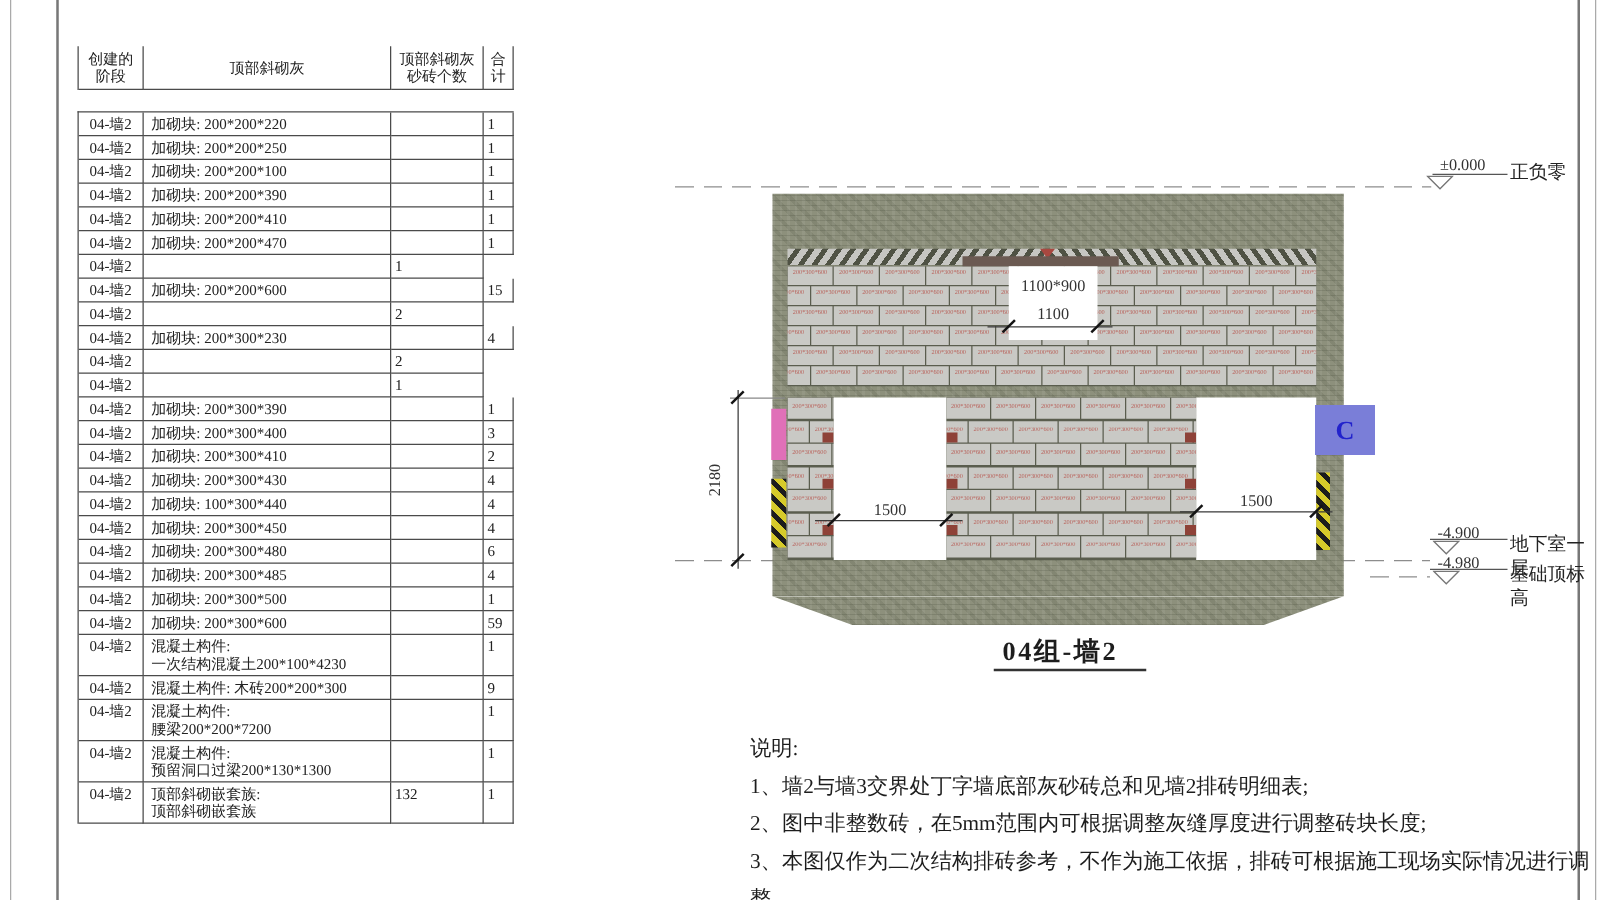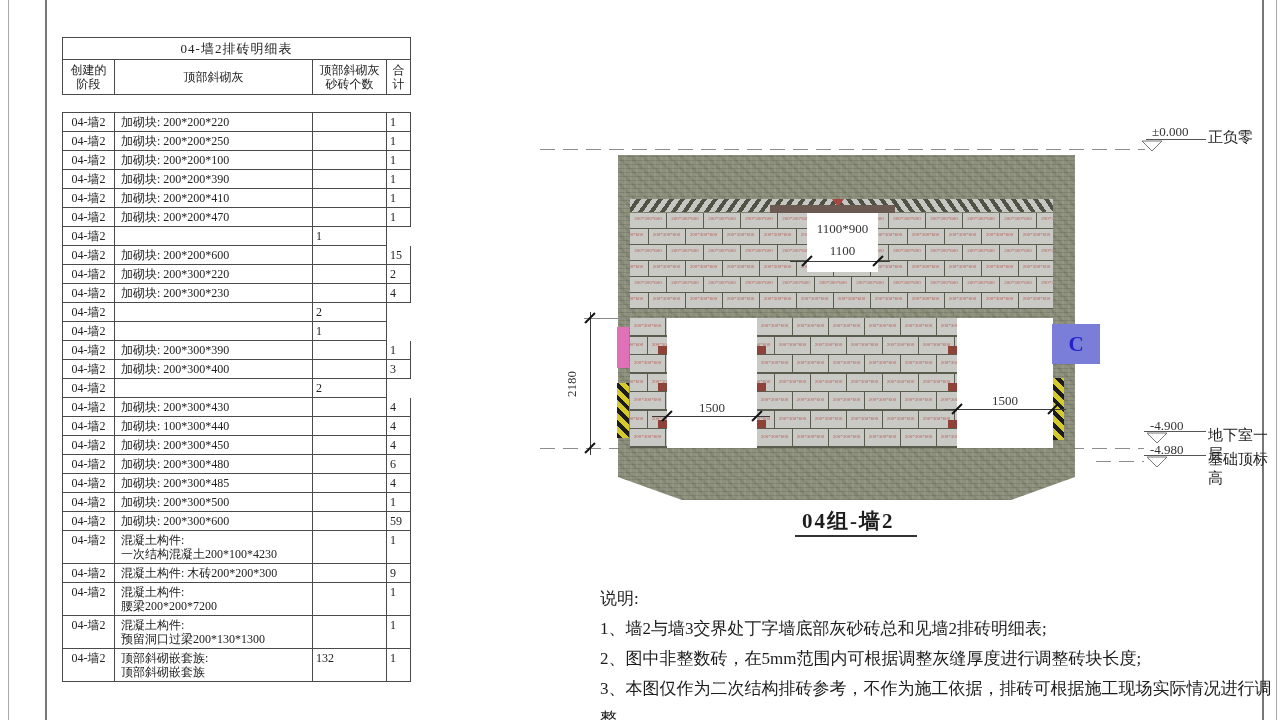--- a/index.html
+++ b/index.html
@@ -47,21 +47,20 @@
 <body>
 
 <div class="page">
 
   <div class="vline" style="left:8px;width:1px;background:#aaa;"></div>
   <div class="vline" style="left:45px;width:2px;background:#777;"></div>
   <div class="vline" style="left:1262px;width:2px;background:#777;"></div>
   <div class="vline" style="left:1276px;width:1px;background:#aaa;"></div>
 
   <div class="sch">
-    <div class="sch-title">04-墙2排砖明细表</div>
     <div class="sch-head sch-cols">
       <div class="hcell">创建的
 阶段</div>
       <div class="hcell">顶部斜砌灰</div>
       <div class="hcell">顶部斜砌灰
 砂砖个数</div>
       <div class="hcell">合
 计</div>
     </div>
     <div class="sch-body" id="sch-body">
@@ -107,21 +106,20 @@
           <div class="sch-cell c-total">1</div>
         </div>
         <div class="sch-row sch-cols">
           <div class="sch-cell c-phase">04-墙2</div>
           <div class="sch-cell c-family">加砌块: 200*200*600</div>
           <div class="sch-cell c-top"></div>
           <div class="sch-cell c-total">15</div>
         </div>
         <div class="sch-row sch-cols">
           <div class="sch-cell c-phase">04-墙2</div>
-          <div class="sch-cell c-family">加砌块: 200*300*220</div>
           <div class="sch-cell c-top"></div>
           <div class="sch-cell c-total">2</div>
         </div>
         <div class="sch-row sch-cols">
           <div class="sch-cell c-phase">04-墙2</div>
           <div class="sch-cell c-family">加砌块: 200*300*230</div>
           <div class="sch-cell c-top"></div>
           <div class="sch-cell c-total">4</div>
         </div>
         <div class="sch-row sch-cols">
@@ -141,20 +139,21 @@
           <div class="sch-cell c-total">1</div>
         </div>
         <div class="sch-row sch-cols">
           <div class="sch-cell c-phase">04-墙2</div>
           <div class="sch-cell c-family">加砌块: 200*300*400</div>
           <div class="sch-cell c-top"></div>
           <div class="sch-cell c-total">3</div>
         </div>
         <div class="sch-row sch-cols">
           <div class="sch-cell c-phase">04-墙2</div>
+          <div class="sch-cell c-family">加砌块: 200*300*410</div>
           <div class="sch-cell c-top"></div>
           <div class="sch-cell c-total">2</div>
         </div>
         <div class="sch-row sch-cols">
           <div class="sch-cell c-phase">04-墙2</div>
           <div class="sch-cell c-family">加砌块: 200*300*430</div>
           <div class="sch-cell c-top"></div>
           <div class="sch-cell c-total">4</div>
         </div>
         <div class="sch-row sch-cols">

